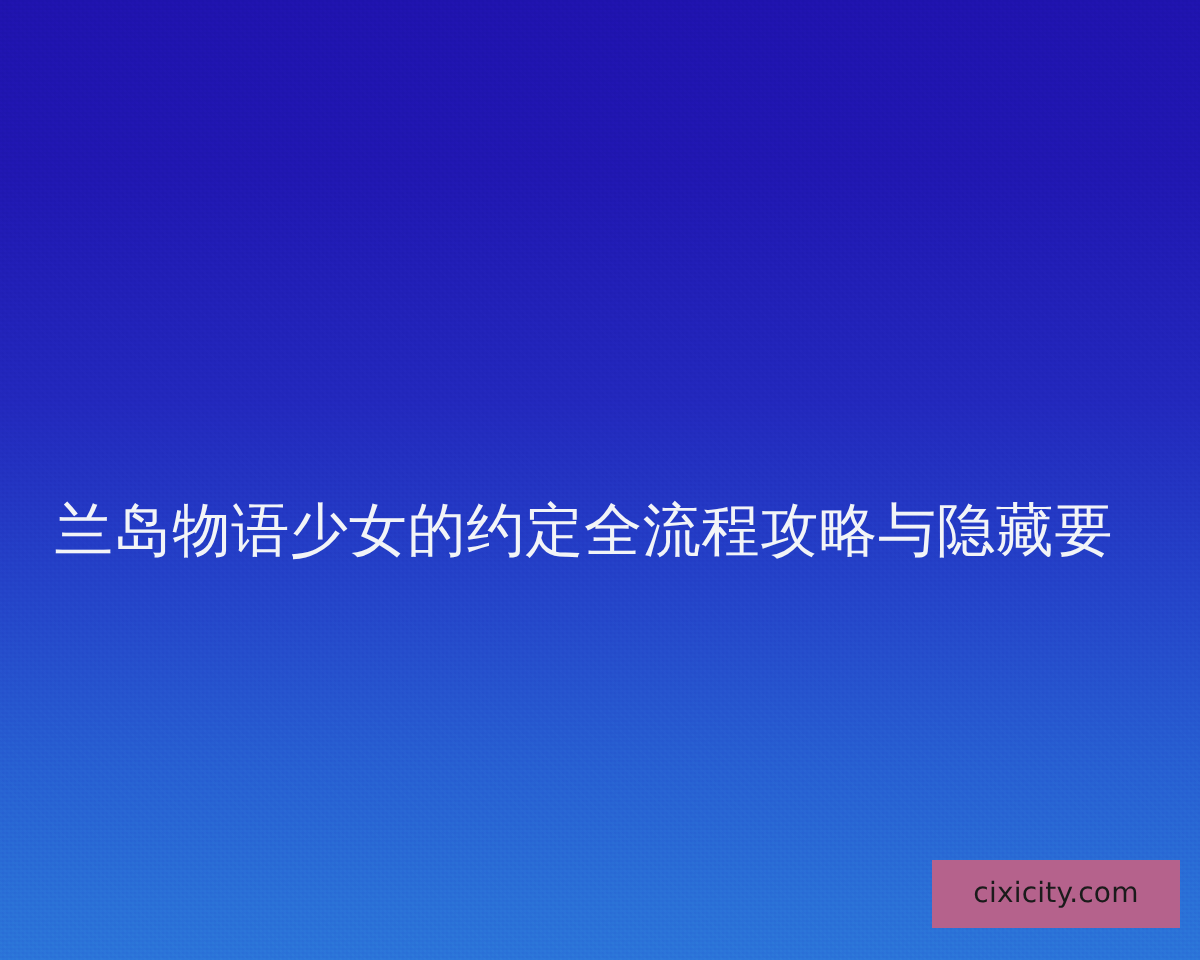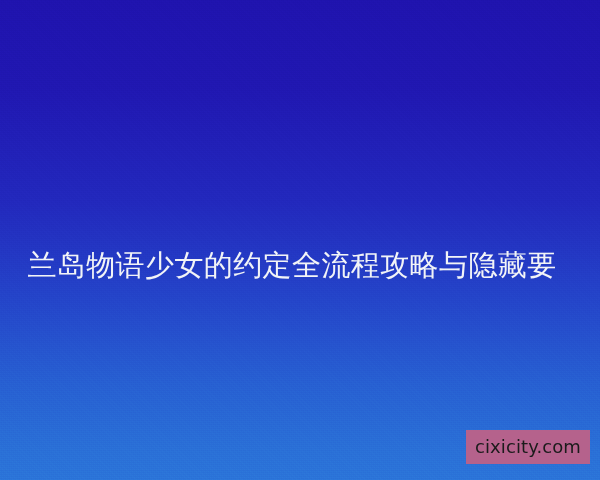--- a/index.html
+++ b/index.html
@@ -73,21 +73,21 @@
     height: 34px;
     background: #b5628c;
     display: flex;
     align-items: center;
     justify-content: center;
     z-index: 4;
   }
 
   #watermark-label {
     color: #1b1b1b;
-    font-size: 18px;
+    font-size: 14px;
     line-height: 1;
     letter-spacing: 0.1px;
     font-weight: 400;
     white-space: nowrap;
   }
 </style>
 </head>
 <body>
 
 <div id="card">

